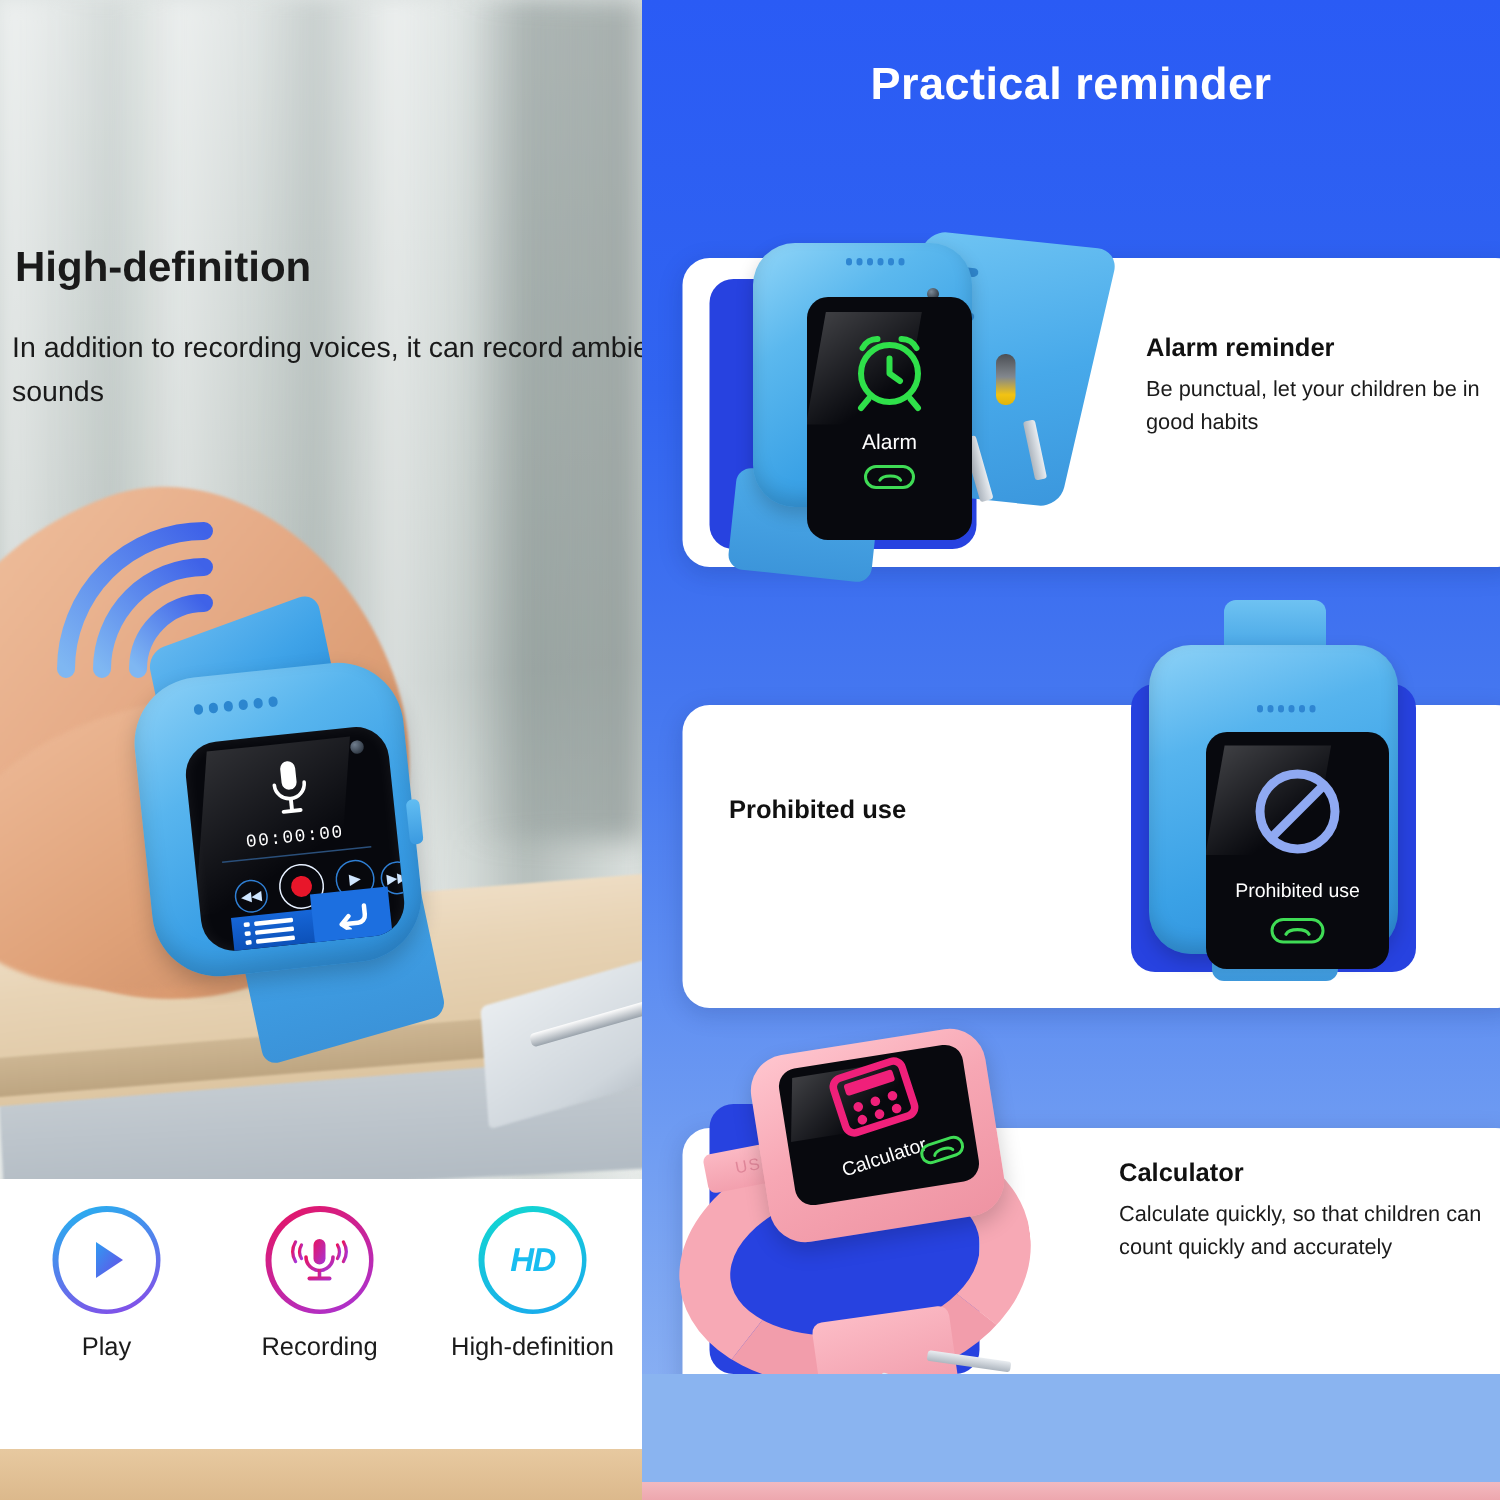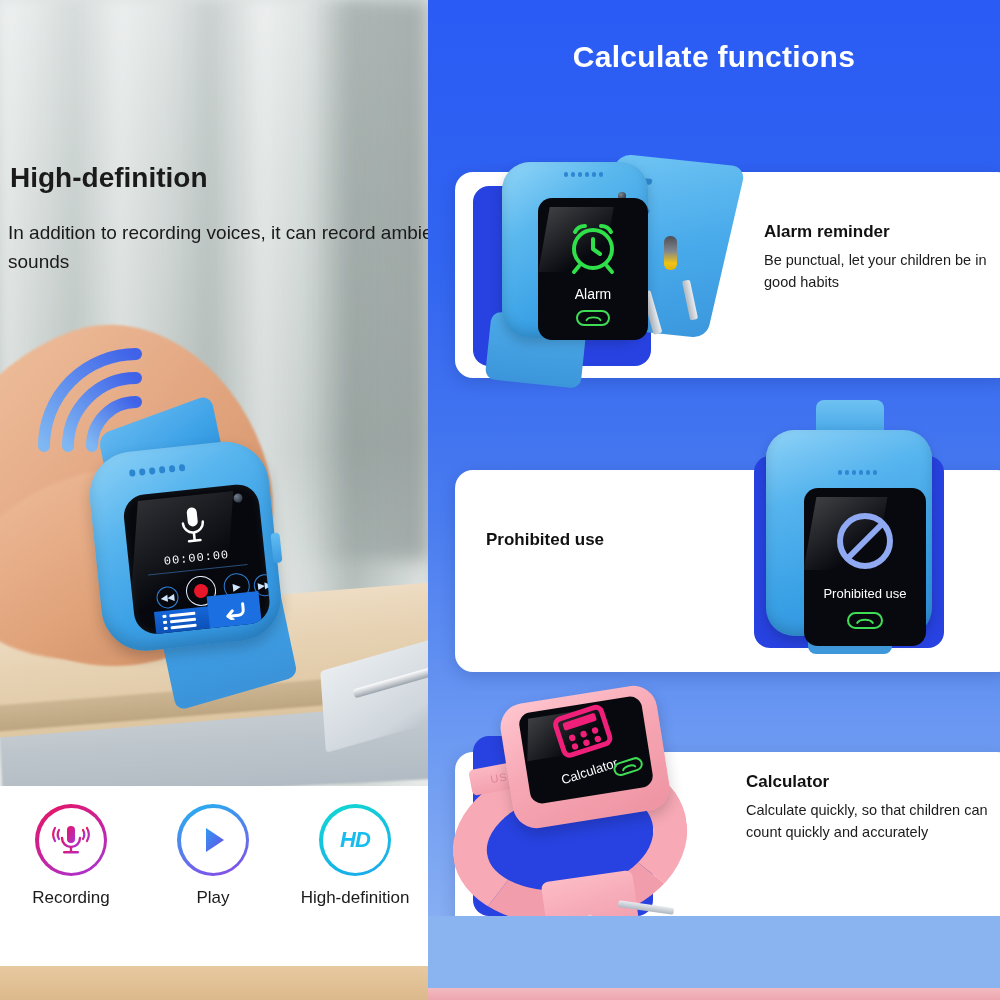--- a/index.html
+++ b/index.html
@@ -184,21 +184,21 @@
   .wa { left:52px; top:140px; width:230px; height:238px; }
   .wa-strapR { position:absolute; left:118px; top:18px; width:128px; height:176px;
      background:linear-gradient(160deg,#6fc4f3 0%,#47a9ea 55%,#3b97dd 100%);
      border-radius:14px; transform:rotate(13deg) skewY(-7deg); }
   .wa-strapR i { position:absolute; width:14px; height:6px; background:#2f86cd; border-radius:3px; }
   .wa-strapL { position:absolute; left:8px; top:176px; width:96px; height:68px;
      background:linear-gradient(180deg,#4dabe9,#3c95da); border-radius:10px; transform:rotate(6deg); }
   .wa-case { left:22px; top:22px; width:146px; height:176px;
      background:linear-gradient(145deg,#92d6f8 0%,#5bb8ee 30%,#3ba2e6 64%,#2d8dda 100%);
      box-shadow:inset 0 -6px 12px rgba(0,0,0,.15), 0 5px 12px rgba(0,0,0,.18); }
-  .wa-scr { left:36px; top:36px; width:110px; height:142px; }
+  .wa-scr { left:36px; top:36px; width:110px; height:162px; }
   .wa-spk { left:62px; top:10px; }
   .wa-cam { right:22px; top:30px; width:8px; height:8px; }
   .wa-crown { position:absolute; left:162px; top:74px; width:13px; height:34px;
      background:linear-gradient(180deg,#4b4f55 0%,#82878d 45%,#f2c313 80%,#e0b40c 100%);
      border-radius:6px; }
 
   
   .wp { left:322px; top:396px; width:200px; height:256px; }
   .wp-lug { position:absolute; left:66px; top:4px; width:68px; height:34px;
      background:linear-gradient(180deg,#6ec2f2,#47a6e6); border-radius:8px 8px 4px 4px; }
@@ -326,20 +326,37 @@
       </div>
 
       <h2 class="lp-h2">High-definition</h2>
       <p class="lp-p">In addition to recording voices, it can record ambient sounds</p>
     </div>
 
     <div class="lp-strip">
       <div class="lp-icons">
 
         <div class="lp-iconcell">
+          <div class="lp-ring ring-play">
+            <div class="lp-ring-in">
+              <svg width="34" height="34" viewBox="0 0 34 34">
+                <defs>
+                  <linearGradient id="pg" x1="0" y1="0" x2="1" y2="1">
+                    <stop offset="0" stop-color="#2f9bf2"></stop>
+                      <stop offset="1" stop-color="#6a4ae6"></stop>
+                  </linearGradient>
+                </defs>
+                <path d="M10 5l18 12-18 12z" fill="url(#pg)"></path>
+              </svg>
+            </div>
+          </div>
+          <div class="lp-iconlabel">Play</div>
+        </div>
+
+        <div class="lp-iconcell">
           <div class="lp-ring ring-rec">
             <div class="lp-ring-in">
               <svg width="40" height="38" viewBox="0 0 40 38">
                 <defs>
                   <linearGradient id="mg" x1="0" y1="0" x2="1" y2="1">
                     <stop offset="0" stop-color="#e8145f"></stop>
                       <stop offset="1" stop-color="#a734d8"></stop>
                   </linearGradient>
                 </defs>
                 <rect x="16" y="5" width="8" height="17" rx="4" fill="url(#mg)"></rect>
@@ -350,53 +367,36 @@
                 <path d="M4 7a13 13 0 0 0 0 13" stroke="url(#mg)" stroke-width="2.2" fill="none" stroke-linecap="round"></path>
                 <path d="M32 9a9 9 0 0 1 0 9" stroke="url(#mg)" stroke-width="2.2" fill="none" stroke-linecap="round"></path>
                 <path d="M36 7a13 13 0 0 1 0 13" stroke="url(#mg)" stroke-width="2.2" fill="none" stroke-linecap="round"></path>
               </svg>
             </div>
           </div>
           <div class="lp-iconlabel">Recording</div>
         </div>
 
         <div class="lp-iconcell">
-          <div class="lp-ring ring-play">
-            <div class="lp-ring-in">
-              <svg width="34" height="34" viewBox="0 0 34 34">
-                <defs>
-                  <linearGradient id="pg" x1="0" y1="0" x2="1" y2="1">
-                    <stop offset="0" stop-color="#2f9bf2"></stop>
-                      <stop offset="1" stop-color="#6a4ae6"></stop>
-                  </linearGradient>
-                </defs>
-                <path d="M10 5l18 12-18 12z" fill="url(#pg)"></path>
-              </svg>
-            </div>
-          </div>
-          <div class="lp-iconlabel">Play</div>
-        </div>
-
-        <div class="lp-iconcell">
           <div class="lp-ring ring-hd">
             <div class="lp-ring-in">
               <span class="hd-text">HD</span>
             </div>
           </div>
           <div class="lp-iconlabel">High-definition</div>
         </div>
 
       </div>
     </div>
     <div class="lp-bottom-wood"></div>
   </div>
 
   <div class="right-panel">
 
-    <div class="rp-title">Calculate functions</div>
+    <div class="rp-title">Practical reminder</div>
 
     <div class="card card1"></div>
     <div class="tile tile1"></div>
 
     <div class="w wa">
       <div class="wa-strapR">
         <i style="left:26px;top:22px"></i>
           <i style="left:30px;top:52px"></i>
         <i style="left:34px;top:82px"></i>
       </div>

